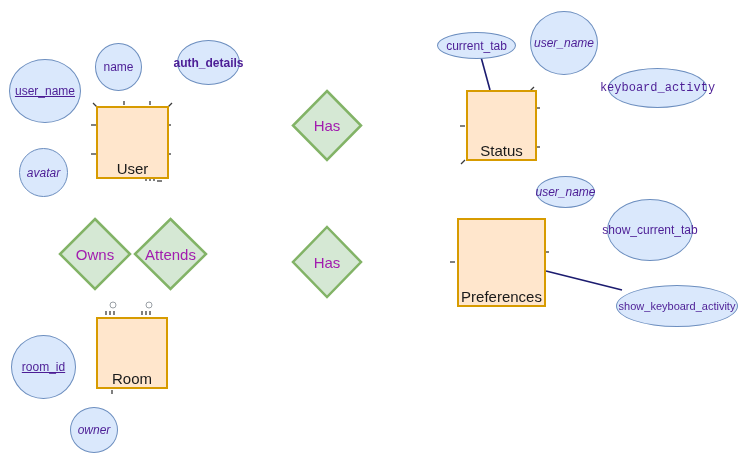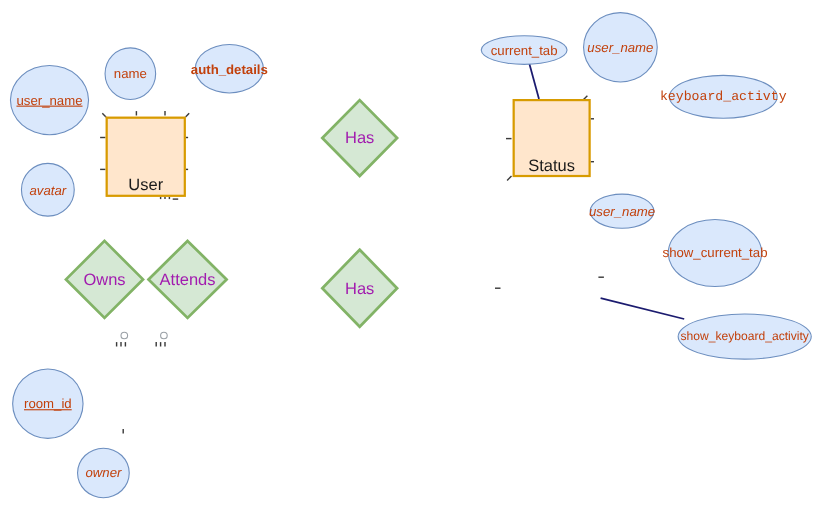--- a/index.html
+++ b/index.html
@@ -6,21 +6,21 @@
   .canvas{
     position:relative;width:745px;height:466px;background:#ffffff;
     font-family:"Liberation Sans",sans-serif;overflow:hidden;
   }
   .layer{position:absolute;left:0;top:0;width:745px;height:466px;}
   
   .ellipse{
     position:absolute;border-radius:50%;
     background:#dae8fc;border:1.6px solid #6c8ebf;
     display:flex;align-items:center;justify-content:center;
-    box-sizing:border-box;color:#c2410c;font-size:12px;white-space:nowrap;
+    box-sizing:border-box;color:#4c1d95;font-size:12px;white-space:nowrap;
   }
   .ellipse .lbl{pointer-events:none;}
   .key .lbl{text-decoration:underline;}
   .derived .lbl{font-style:italic;}
   .small-text{font-size:11px;}
   
   .entity{
     position:absolute;background:#ffe6cc;border:2.5px solid #d79b00;
     display:flex;align-items:flex-end;justify-content:center;
     box-sizing:border-box;color:#1a1a1a;font-size:15px;
@@ -85,21 +85,27 @@
   </svg>
 
   <div class="entity" style="left:96px;top:106px;width:73px;height:73px;">
     <span class="lbl">User</span>
   </div>
 
   <div class="entity" style="left:466px;top:90px;width:71px;height:71px;">
     <span class="lbl">Status</span>
   </div>
 
+  <div class="entity" style="left:457px;top:218px;width:89px;height:89px;">
+    <span class="lbl">Preferences</span>
+  </div>
 
+  <div class="entity" style="left:96px;top:317px;width:72px;height:72px;">
+    <span class="lbl">Room</span>
+  </div>
 
   <div class="diamond" style="left:291px;top:89px;width:72px;height:73px;">
     <svg width="72" height="73">
       <polygon points="36,2 70,36.5 36,71 2,36.5" fill="#d5e8d4" stroke="#82b366" stroke-width="2.5"></polygon>
     </svg>
     <span class="lbl">Has</span>
   </div>
 
   <div class="diamond" style="left:58px;top:217px;width:74px;height:74px;">
     <svg width="74" height="74">

